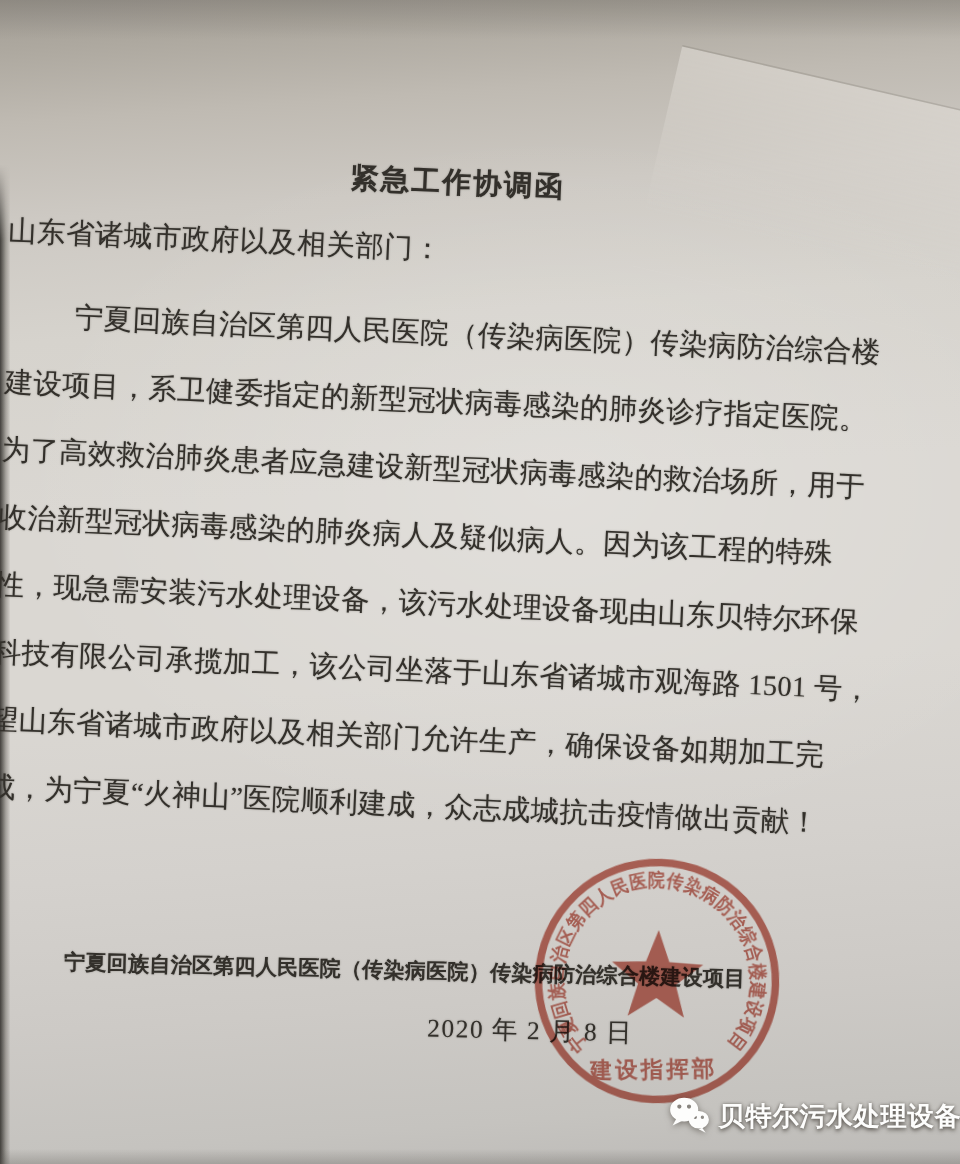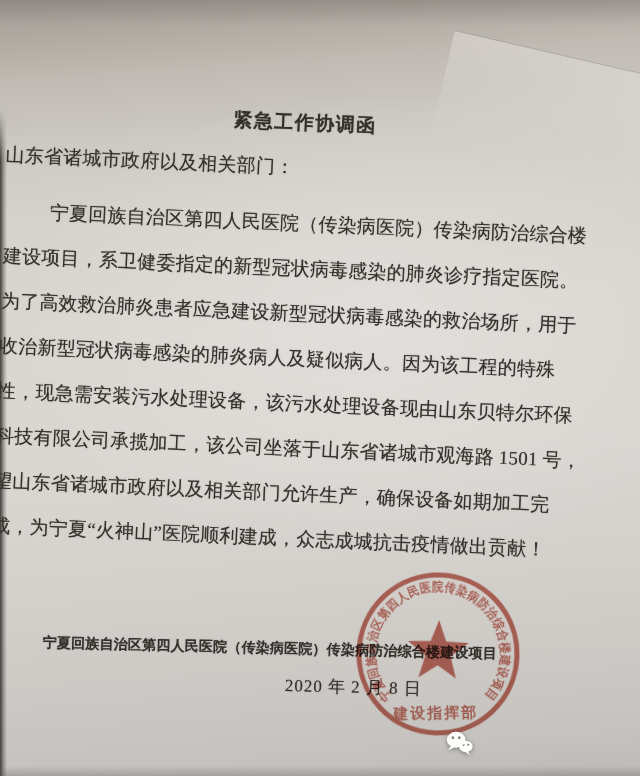--- a/index.html
+++ b/index.html
@@ -131,14 +131,15 @@
         M1,11.5 a12.5,10.5 0 1 0 25,0 a12.5,10.5 0 1 0 -25,0 Z
         M7.3,8.8 a1.9,1.9 0 1 0 3.8,0 a1.9,1.9 0 1 0 -3.8,0 Z
         M15.9,8.8 a1.9,1.9 0 1 0 3.8,0 a1.9,1.9 0 1 0 -3.8,0 Z"></path>
       <path fill="#fdfdfc" d="M6.5,19.5 L3.2,25.5 L11.5,21.5 Z"></path>
       <path fill="#fdfdfc" fill-rule="evenodd" d="
         M17.5,20.5 a9,7.7 0 1 0 18,0 a9,7.7 0 1 0 -18,0 Z
         M21.8,18.3 a1.5,1.5 0 1 0 3,0 a1.5,1.5 0 1 0 -3,0 Z
         M28.2,18.3 a1.5,1.5 0 1 0 3,0 a1.5,1.5 0 1 0 -3,0 Z"></path>
       <path fill="#fdfdfc" d="M29.5,27.5 L32.6,32 L26.3,28.9 Z"></path>
     </svg>
+    <span class="wm-label">贝特尔污水处理设备</span>
   </div>
 </div>
 
 </body></html>

